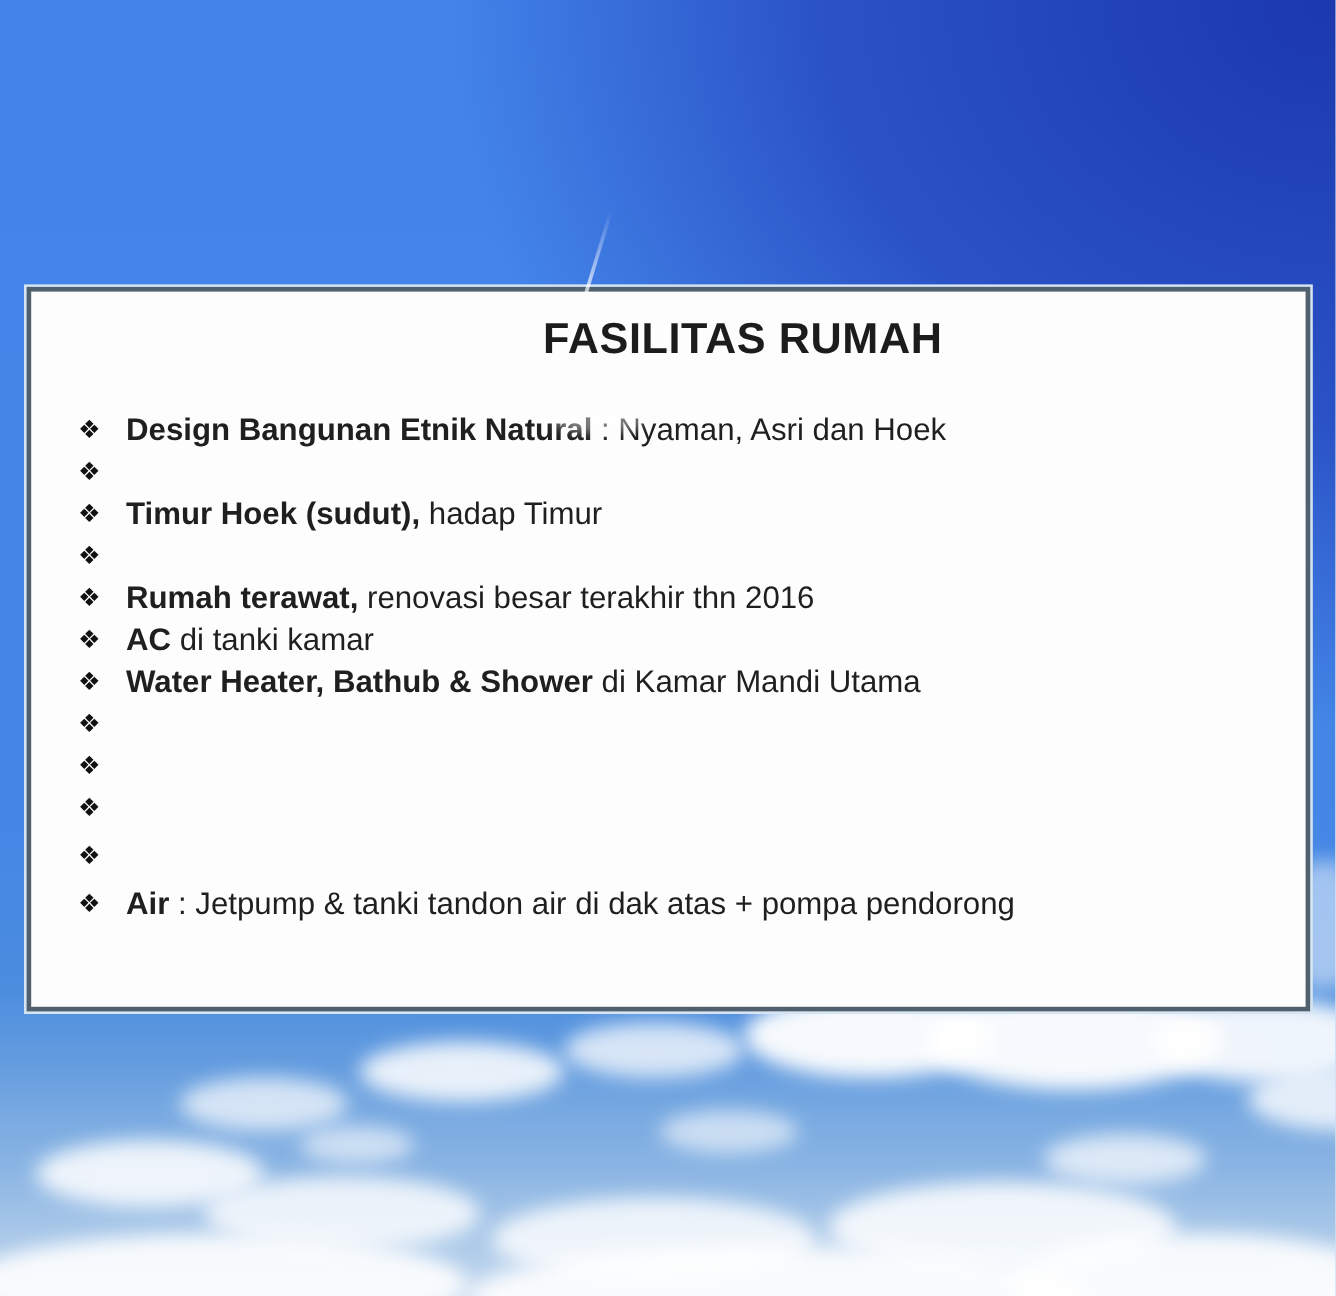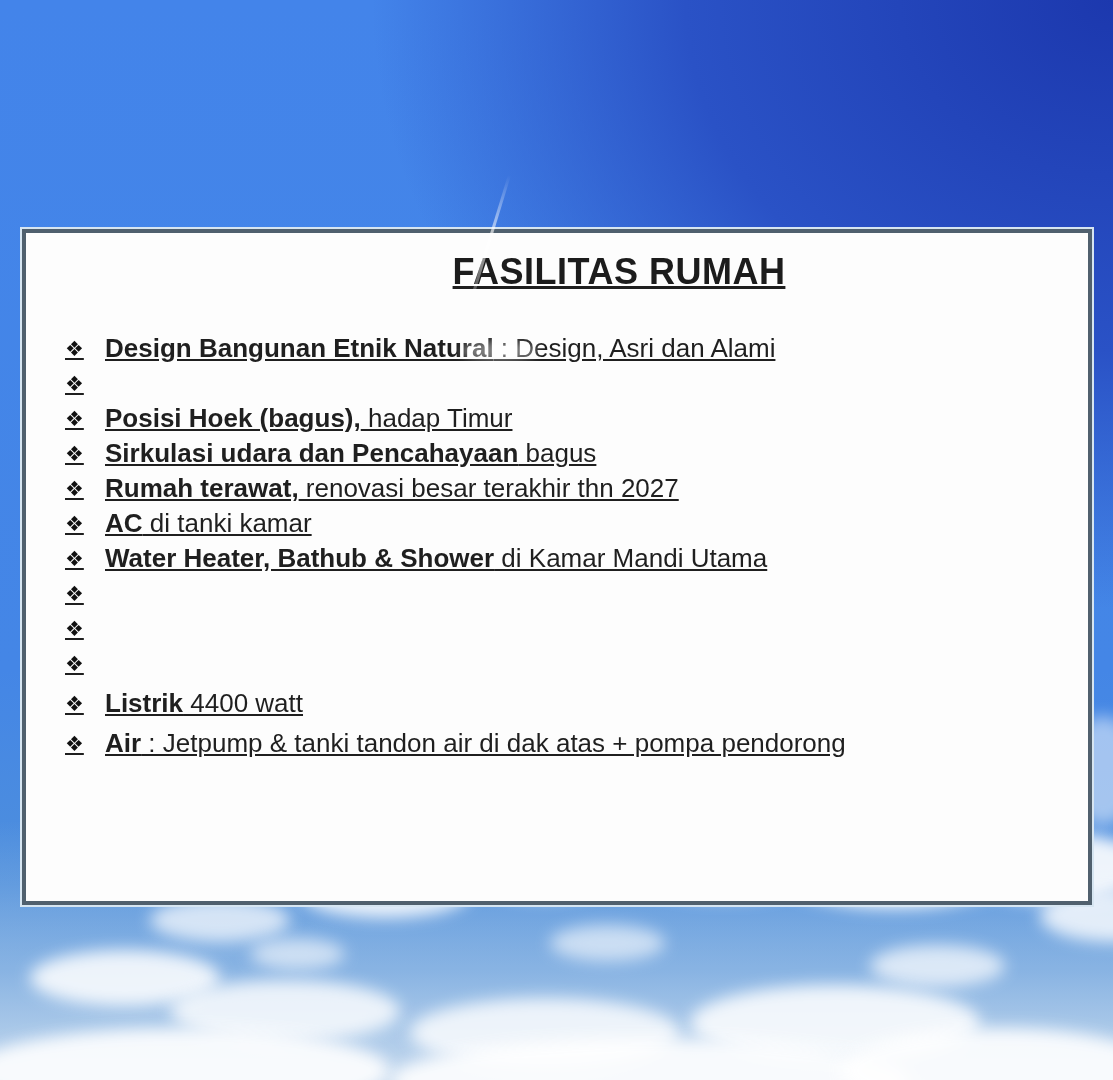--- a/index.html
+++ b/index.html
@@ -15,24 +15,23 @@
   .streak{
     position:absolute; left:486px; top:172px; width:3px; height:150px; z-index:6;
     background:linear-gradient(to bottom, rgba(255,255,255,0), rgba(255,255,255,0.7) 45%, rgba(255,255,255,0));
     transform:rotate(17deg); pointer-events:none;
   }
   .smudge{
     position:absolute; left:460px; top:341px; width:78px; height:20px; z-index:6;
     background:rgba(255,255,255,0.42); filter:blur(4px); border-radius:50%; pointer-events:none;
   }
   .card{
-    position:absolute; left:22px; top:229px; width:1070px; height:676px; z-index:4;
+    position:absolute; left:22px; top:239px; width:1070px; height:604px; z-index:4;
     background:#fdfdfd; border:4px solid #50606e; outline:2px solid #d6e5f1;
     color:#1f1f1f;
-    text-decoration:underline;
   }
   .card-title{
     margin-top:18px; text-align:center; transform:translateX(62px);
     font-size:36px; line-height:42px; font-weight:bold; letter-spacing:0.5px; color:#1c1c1c;
   }
   .facility-list{
     list-style:none; margin-top:38px; padding-left:39px;
   }
   .item{
     display:flex; align-items:flex-start;
@@ -66,57 +65,55 @@
   <div class="cloud" style="left:690px; top:985px; width:290px; height:76px; opacity:.85;"></div>
   <div class="cloud" style="left:-30px; top:1028px; width:420px; height:85px; opacity:.9;"></div>
   <div class="cloud" style="left:390px; top:1038px; width:520px; height:85px; opacity:.9;"></div>
   <div class="cloud" style="left:840px; top:1028px; width:320px; height:85px; opacity:.9;"></div>
 
   <div class="card">
     <div class="card-title">FASILITAS RUMAH</div>
     <ul class="facility-list">
       <li class="item">
           <span class="bullet">❖</span>
-          <span class="txt"><b>Design Bangunan Etnik Natural</b><span> : Design, Asri dan Alami</span></span>
+          <span class="txt"><b>Design Bangunan Etnik Natural</b><span> : Nyaman, Asri dan Hoek</span></span>
         </li>
       <li class="item">
           <span class="bullet">❖</span>
         </li>
       <li class="item">
           <span class="bullet">❖</span>
-          <span class="txt"><b>Posisi Hoek (bagus),</b><span> hadap Timur</span></span>
+          <span class="txt"><b>Timur Hoek (sudut),</b><span> hadap Timur</span></span>
         </li>
       <li class="item">
           <span class="bullet">❖</span>
-          <span class="txt"><b>Sirkulasi udara dan Pencahayaan</b><span> bagus</span></span>
         </li>
       <li class="item">
           <span class="bullet">❖</span>
-          <span class="txt"><b>Rumah terawat,</b><span> renovasi besar terakhir thn 2027</span></span>
+          <span class="txt"><b>Rumah terawat,</b><span> renovasi besar terakhir thn 2016</span></span>
         </li>
       <li class="item">
           <span class="bullet">❖</span>
           <span class="txt"><b>AC</b><span> di tanki kamar</span></span>
         </li>
       <li class="item">
           <span class="bullet">❖</span>
           <span class="txt"><b>Water Heater, Bathub &amp; Shower</b><span> di Kamar Mandi Utama</span></span>
         </li>
       <li class="item">
           <span class="bullet">❖</span>
         </li>
       <li class="item">
           <span class="bullet">❖</span>
         </li>
       <li class="item">
           <span class="bullet">❖</span>
         </li>
       <li class="item gap">
           <span class="bullet">❖</span>
-          <span class="txt"><b>Listrik</b><span> 4400 watt</span></span>
         </li>
       <li class="item gap">
           <span class="bullet">❖</span>
           <span class="txt"><b>Air</b><span> : Jetpump &amp; tanki tandon air di dak atas + pompa pendorong</span></span>
         </li>
     </ul>
   </div>
 
   <div class="streak"></div>
   <div class="smudge"></div>

